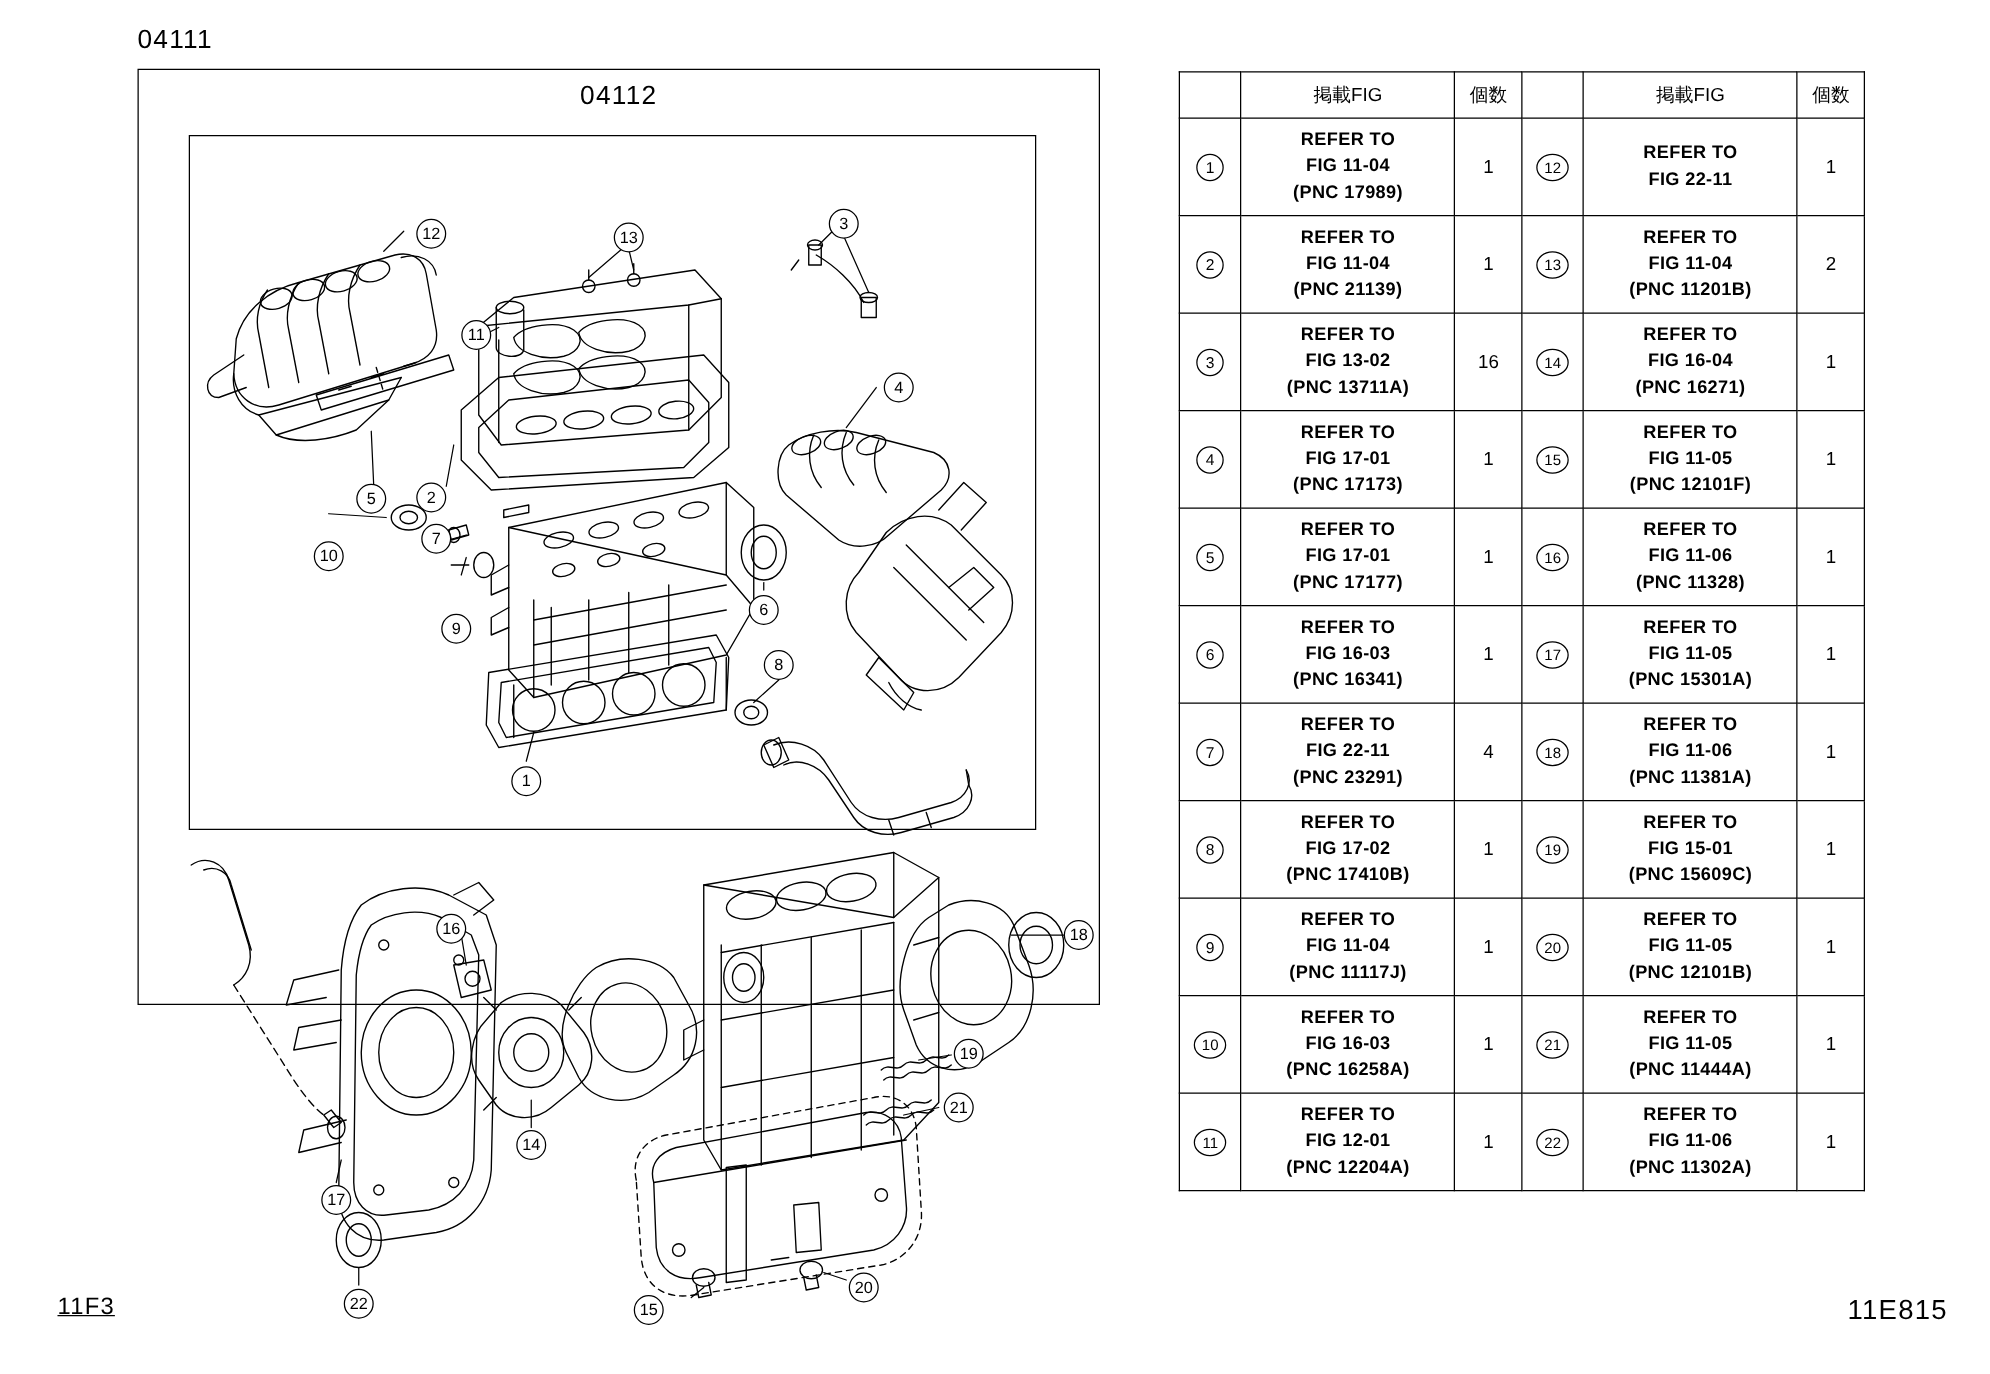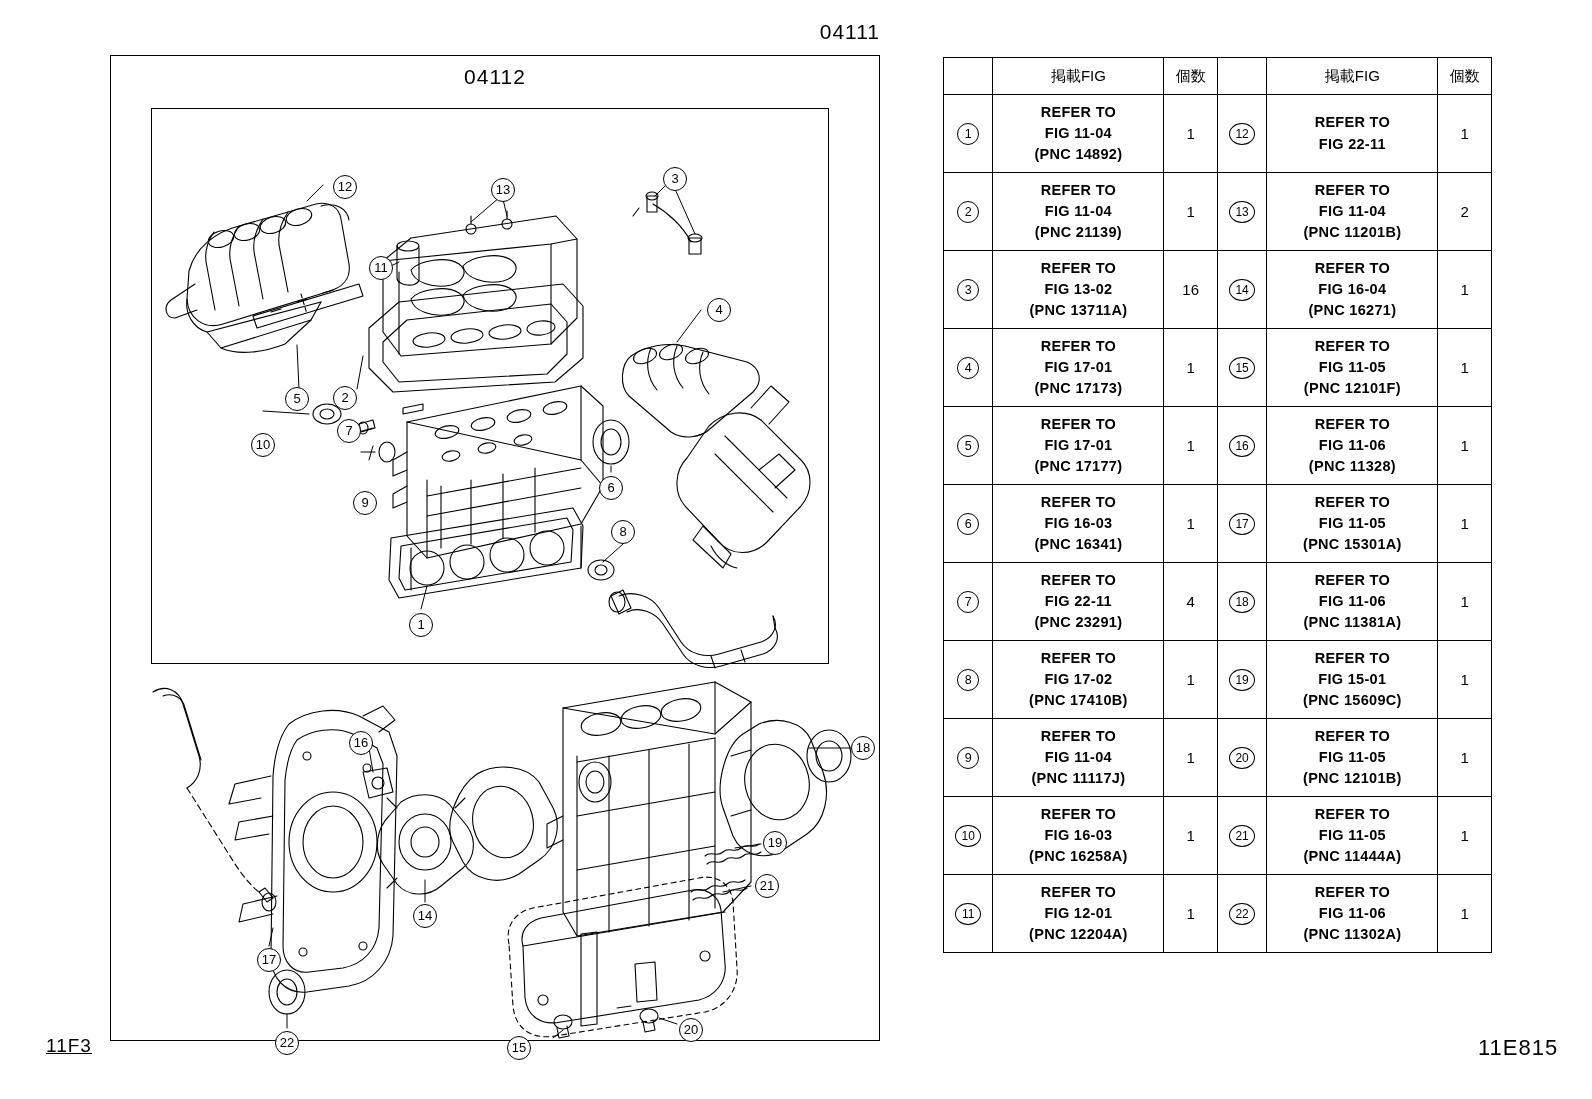--- a/index.html
+++ b/index.html
@@ -1,20 +1,20 @@
 <!DOCTYPE html>
 <html><head>
 <meta charset="utf-8">
 <style>
   html,body{margin:0;padding:0;background:#ffffff;}
   body{width:1592px;height:1099px;font-family:"Liberation Sans",sans-serif;color:#000;position:relative;overflow:hidden;}
 
   
-  #diagram-panel{position:absolute;left:110px;top:55px;width:770px;height:986px;border:1.5px solid #000;box-sizing:border-box;}
-  #top-label-04111{position:absolute;left:110px;top:20px;width:770px;text-align:right;font-size:21px;letter-spacing:1px;}
+  #diagram-panel{position:absolute;left:110px;top:55px;width:770px;height:749px;border:1.5px solid #000;box-sizing:border-box;}
+  #top-label-04111{position:absolute;left:110px;top:20px;width:770px;text-align:left;font-size:21px;letter-spacing:1px;}
   #top-label-04112{position:absolute;left:110px;top:68px;width:770px;text-align:center;font-size:21px;letter-spacing:1px;}
   #inner-frame{position:absolute;left:40px;top:52px;width:678px;height:556px;border:1.2px solid #000;box-sizing:border-box;}
   #code-11f3{position:absolute;left:46px;top:1035px;font-size:19px;letter-spacing:1px;text-decoration:underline;}
   #code-11e815{position:absolute;left:1478px;top:1035px;font-size:22px;letter-spacing:1px;}
 
   .cal{position:absolute;border:1.4px solid #000;border-radius:50%;width:24px;height:24px;line-height:22px;text-align:center;font-size:13px;background:#fff;box-sizing:border-box;}
 
   svg.art{position:absolute;left:0;top:0;width:770px;height:985px;pointer-events:none;}
   svg.art *{vector-effect:non-scaling-stroke;}
 
@@ -328,21 +328,21 @@
       <th class="col-fig">掲載FIG</th>
       <th class="col-qty">個数</th>
     </tr>
   </thead>
   <tbody id="parts-table-body">
       <tr>
         <td class="cell-num col-num"><span class="numcircle">1</span></td>
         <td class="cell-fig col-fig">
           <div>REFER TO</div>
           <div>FIG 11-04</div>
-          <div>(PNC 14892)</div>
+          <div>(PNC 17989)</div>
         </td>
         <td class="cell-qty col-qty">1</td>
         <td class="cell-num col-num"><span class="numcircle wide">12</span></td>
         <td class="cell-fig col-fig">
           <div>REFER TO</div>
           <div>FIG 22-11</div>
         </td>
         <td class="cell-qty col-qty">1</td>
       </tr>
       <tr>

